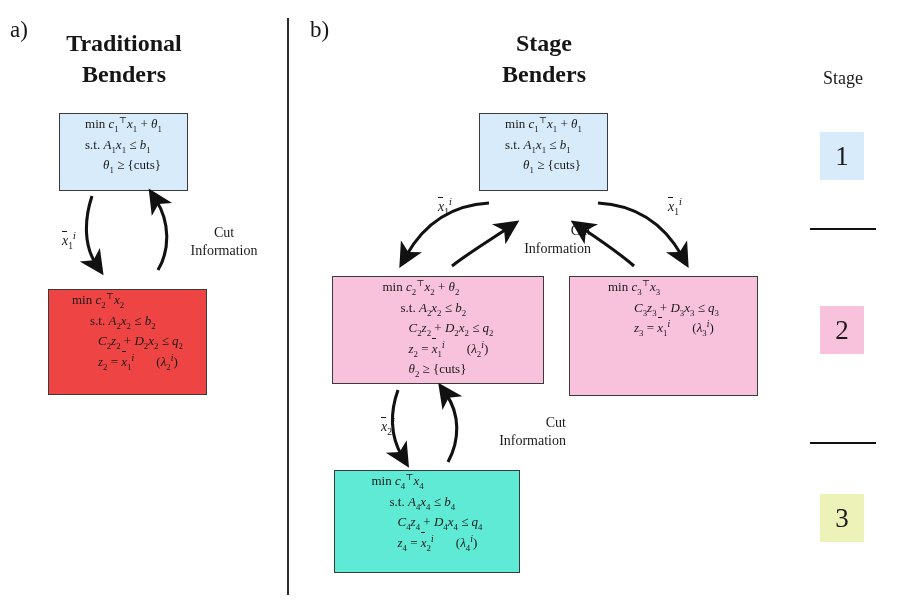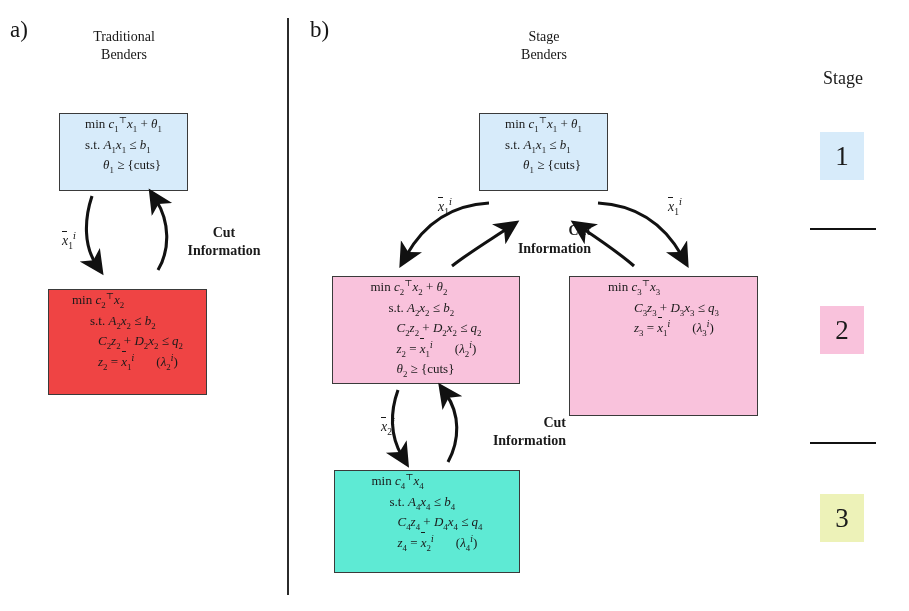--- a/index.html
+++ b/index.html
@@ -18,24 +18,25 @@
   }
   .abs { position: absolute; }
 
   
   .panel-letter {
     font-size: 23px;
     line-height: 1;
     color: #161616;
   }
   .panel-title {
-    font-size: 14px;
+    font-size: 24px;
     line-height: 1.28;
     text-align: center;
     color: #161616;
+    font-weight: bold;
   }
 
   
   .vdivider {
     background: #2b2b2b;
     width: 2px;
   }
 
   
   .pbox {
@@ -77,21 +78,21 @@
     background: #1a1a1a;
   }
 
   
   .alabel {
     font-size: 14px;
     line-height: 1.25;
     text-align: right;
     white-space: nowrap;
   }
-  .alabel.two { line-height: 1.3; font-weight: bold; }
+  .alabel.two { line-height: 1.3; }
 
   
   .stage-head {
     font-size: 18px;
     text-align: center;
   }
   .stage-badge {
     display: flex;
     align-items: center;
     justify-content: center;
@@ -170,31 +171,31 @@
     <span class="ovl"><span class="bar"></span><i>x</i></span><sub>1</sub><sup>𝑖</sup>
   </div>
   <div class="abs alabel" style="left:642px; top:198px; width:40px;">
     <span class="ovl"><span class="bar"></span><i>x</i></span><sub>1</sub><sup>𝑖</sup>
   </div>
   <div class="abs alabel two" style="left:501px; top:222px; width:90px;">
     <div>Cut</div>
     <div>Information</div>
   </div>
 
-  <div class="abs pbox" style="left:332px; top:276px; width:188px; height:108px; background:#f9c2dc;">
+  <div class="abs pbox" style="left:332px; top:276px; width:212px; height:108px; background:#f9c2dc;">
     <div class="eqs">
       <div class="eq">min&nbsp;<i>c</i><sub>2</sub><sup>⊤</sup><i>x</i><sub>2</sub> + <i>θ</i><sub>2</sub></div>
       <div class="eq ind2">s.t.&nbsp;<i>A</i><sub>2</sub><i>x</i><sub>2</sub> ≤ <i>b</i><sub>2</sub></div>
       <div class="eq ind"><i>C</i><sub>2</sub><i>z</i><sub>2</sub> + <i>D</i><sub>2</sub><i>x</i><sub>2</sub> ≤ <i>q</i><sub>2</sub></div>
       <div class="eq ind"><i>z</i><sub>2</sub> = <span class="ovl"><span class="bar"></span><i>x</i></span><sub>1</sub><sup>𝑖</sup><span class="gap"></span>(<i>λ</i><sub>2</sub><sup>𝑖</sup>)</div>
       <div class="eq ind"><i>θ</i><sub>2</sub> ≥ {cuts}</div>
     </div>
   </div>
 
-  <div class="abs pbox" style="left:569px; top:276px; width:189px; height:140px; background:#f9c2dc;">
+  <div class="abs pbox" style="left:569px; top:276px; width:189px; height:120px; background:#f9c2dc;">
     <div class="eqs">
       <div class="eq">min&nbsp;<i>c</i><sub>3</sub><sup>⊤</sup><i>x</i><sub>3</sub></div>
       <div class="eq ind"><i>C</i><sub>3</sub><i>z</i><sub>3</sub> + <i>D</i><sub>3</sub><i>x</i><sub>3</sub> ≤ <i>q</i><sub>3</sub></div>
       <div class="eq ind"><i>z</i><sub>3</sub> = <span class="ovl"><span class="bar"></span><i>x</i></span><sub>1</sub><sup>𝑖</sup><span class="gap"></span>(<i>λ</i><sub>3</sub><sup>𝑖</sup>)</div>
     </div>
   </div>
 
   <div class="abs alabel" style="left:355px; top:418px; width:40px;">
     <span class="ovl"><span class="bar"></span><i>x</i></span><sub>2</sub><sup>𝑖</sup>
   </div>

